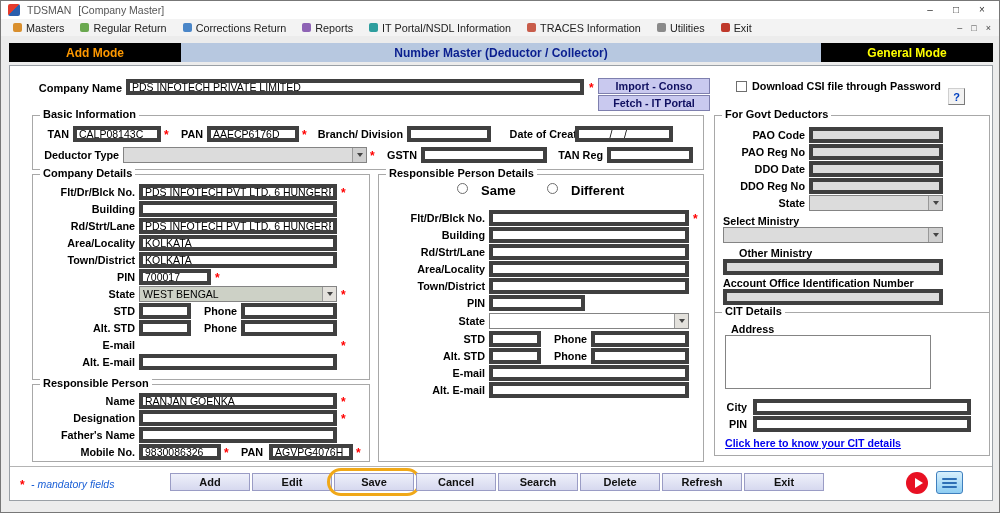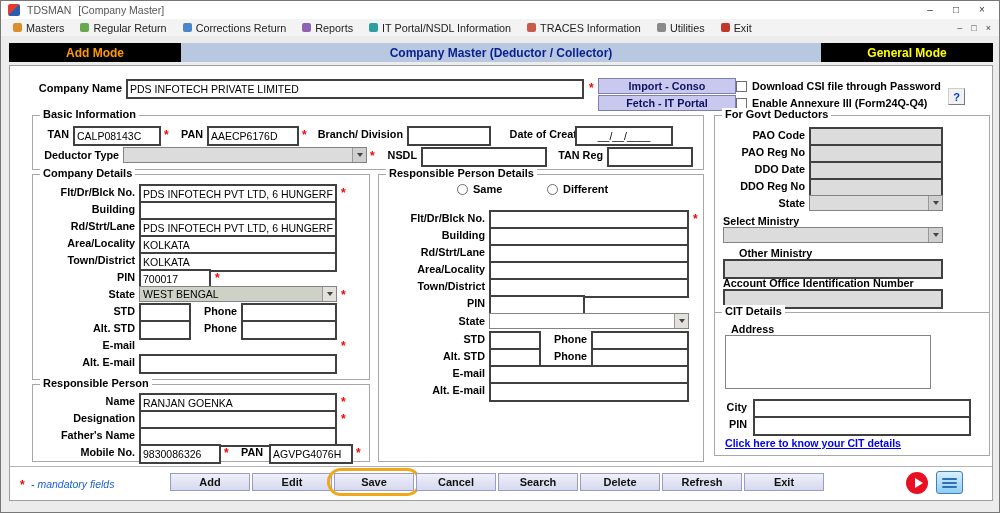--- a/index.html
+++ b/index.html
@@ -20,34 +20,34 @@
   
   .modebar{position:absolute;top:42px;left:8px;width:984px;height:19px;display:flex;background:#000}
   .mode-seg{display:flex;align-items:center;justify-content:center;font-weight:bold;font-size:12px;white-space:nowrap}
   .mode-left{width:172px;color:#ff9900}
   .mode-center{flex:1;background:#b7c8e0;color:#0a1f8f}
   .mode-right{width:172px;color:#ffff00}
   
   .panel{position:absolute;top:64px;left:8px;width:984px;height:436px;background:#fff;border:1px solid #9aa0a6}
   .lbl{position:absolute;font-weight:bold;font-size:10.8px;white-space:nowrap}
   .r{text-align:right}
-  .inp{position:absolute;height:16px;border:2px solid #404040;background:#fff;font:10.5px "Liberation Sans",sans-serif;padding:8px 2px;color:#000}
+  .inp{position:absolute;height:16px;border:4px solid #404040;background:#fff;font:10.5px "Liberation Sans",sans-serif;padding:0 2px;color:#000}
   .gray{background:#dcdcdc !important}
   .ast{position:absolute;color:#ff0000;font-weight:bold;font-size:12px;line-height:12px}
   .grp{position:absolute;border:1px solid #a8a8a8;background:#fff}
   .grp-title{position:absolute;top:-8px;left:7px;background:#fff;padding:0 3px;font-weight:bold;font-size:11px;line-height:13px;white-space:nowrap}
   .combo{position:absolute;height:16px;border:1px solid #848484;background:#fff;font-size:10.5px;padding:0 16px 0 3px;display:flex;align-items:center;overflow:hidden;white-space:nowrap}
   .combo.sage{background:#cdd1c6}
   .arr{position:absolute;right:0;top:0;bottom:0;width:14px;background:#e3e1dc;border-left:1px solid #999;display:flex;align-items:center;justify-content:center}
   .combo.gray .arr{background:#cfcfcf}
   .tri{width:0;height:0;border-left:3px solid transparent;border-right:3px solid transparent;border-top:4px solid #444}
-  .pbtn{position:absolute;width:138px;height:16px;background:#c9c9ef;border:1px solid #7e7fae;font-weight:bold;font-size:10.8px;color:#101060;display:flex;align-items:center;justify-content:center;cursor:default}
+  .pbtn{position:absolute;width:112px;height:16px;background:#c9c9ef;border:1px solid #7e7fae;font-weight:bold;font-size:10.8px;color:#101060;display:flex;align-items:center;justify-content:center;cursor:default}
   .cb{position:absolute;display:flex;align-items:center;gap:5px;font-weight:bold;font-size:10.8px;white-space:nowrap}
   .box{width:11px;height:11px;border:1px solid #6e6e6e;background:#fff;flex:0 0 auto}
-  .radio{position:absolute;display:flex;align-items:flex-end;gap:5px;font-weight:bold;font-size:11px}
+  .radio{position:absolute;display:flex;align-items:flex-start;gap:13px;font-weight:bold;font-size:13px}
   .dot{width:11px;height:11px;border:1px solid #6e6e6e;border-radius:50%;background:#fff;flex:0 0 auto}
   .note{position:absolute;color:#1a5fd6;font-style:italic;font-size:10.3px;white-space:nowrap}
   .helpbtn{position:absolute;width:17px;height:17px;border:1px outset #cfcfcf;background:#f2f2f2;color:#0040c0;font-weight:bold;font-size:11px;display:flex;align-items:center;justify-content:center}
   .cit-ta{position:absolute;border:1px solid #848484;background:#fff;resize:none;font:10.5px "Liberation Sans",sans-serif}
   .cit-link{position:absolute;color:#0000ee;text-decoration:underline;font-weight:bold;font-size:10.6px;white-space:nowrap;cursor:pointer}
   
   .footer{position:absolute;left:0;bottom:0;width:100%;height:34px;border-top:1px solid #b4b4b4;background:#fff}
   .fbtn{position:absolute;top:6px;width:80px;height:18px;background:linear-gradient(#eef0fa,#d6d8ef);border:1px solid #9a9cc5;font-weight:bold;font-size:11px;color:#111;display:flex;align-items:center;justify-content:center;cursor:default}
   .save-ring{position:absolute;left:317px;top:1px;width:94px;height:28px;border:3px solid #f0a818;border-radius:14px;pointer-events:none}
   .play{position:absolute;width:22px;height:22px;border-radius:50%;background:#e81123;display:flex;align-items:center;justify-content:center;cursor:pointer}
@@ -107,38 +107,34 @@
       </div>
     <div class="mdi">
       <span>–</span>
       <span>□</span>
       <span>×</span>
     </div>
   </div>
 
   <div class="modebar">
     <div class="mode-seg mode-left">Add Mode</div>
-    <div class="mode-seg mode-center">Company Master (Deductor / Collector)</div>
+    <div class="mode-seg mode-center">Number Master (Deductor / Collector)</div>
     <div class="mode-seg mode-right">General Mode</div>
   </div>
 
   <div class="panel">
 
     <div class="lbl r" style="left:8px;top:16px;width:104px;font-size:11px">Company Name</div>
     <input class="inp" style="left: 116px; top: 13px; width: 458px;" readonly="" value="PDS INFOTECH PRIVATE LIMITED">
     <span class="ast" style="left:579px;top:16px">*</span>
     <div class="pbtn" style="left:588px;top:12px">Import - Conso</div>
     <div class="pbtn" style="left:588px;top:29px">Fetch - IT Portal</div>
     <div class="cb" style="left:726px;top:14px">
       <span class="box"></span>
       <span>Download CSI file through Password</span>
-    </div>
-    <div class="cb" style="left:726px;top:31px">
-      <span class="box"></span>
-      <span>Enable Annexure III (Form24Q-Q4)</span>
     </div>
     <div class="helpbtn" style="left:938px;top:22px">?</div>
 
     <div class="grp" style="left:22px;top:49px;width:672px;height:55px">
       <div class="grp-title">Basic Information</div>
       <div class="lbl r" style="left:4px;top:12px;width:32px">TAN</div>
       <input class="inp" style="left: 40px; top: 10px; width: 88px;" readonly="" value="CALP08143C">
       <span class="ast" style="left:131px;top:13px">*</span>
       <div class="lbl r" style="left:140px;top:12px;width:30px">PAN</div>
       <input class="inp" style="left: 174px; top: 10px; width: 92px;" readonly="" value="AAECP6176D">
@@ -148,21 +144,21 @@
       <div class="lbl r" style="left:464px;top:12px;width:96px">Date of Creation</div>
       <input class="inp" style="left: 542px; top: 10px; width: 98px; text-align: center;" readonly="" value="__/__/____">
       <div class="lbl r" style="left:2px;top:33px;width:84px">Deductor Type</div>
       <div class="combo gray" style="left:90px;top:31px;width:244px">
         <span></span>
         <span class="arr">
             <span class="tri"></span>
           </span>
       </div>
       <span class="ast" style="left:337px;top:34px">*</span>
-      <div class="lbl r" style="left:346px;top:33px;width:38px">NSDL</div>
+      <div class="lbl r" style="left:346px;top:33px;width:38px">GSTN</div>
       <input class="inp" style="left: 388px; top: 31px; width: 126px;" readonly="" value="">
       <div class="lbl r" style="left:520px;top:33px;width:50px">TAN Reg</div>
       <input class="inp" style="left: 574px; top: 31px; width: 86px;" readonly="" value="">
     </div>
 
     <div class="grp" style="left:704px;top:49px;width:276px;height:240px">
       <div class="grp-title">For Govt Deductors</div>
       <div class="lbl r" style="left:2px;top:13px;width:88px">PAO Code</div>
       <input class="inp gray" style="left: 94px; top: 11px; width: 134px;" readonly="" value="">
       <div class="lbl r" style="left:2px;top:30px;width:88px">PAO Reg No</div>

